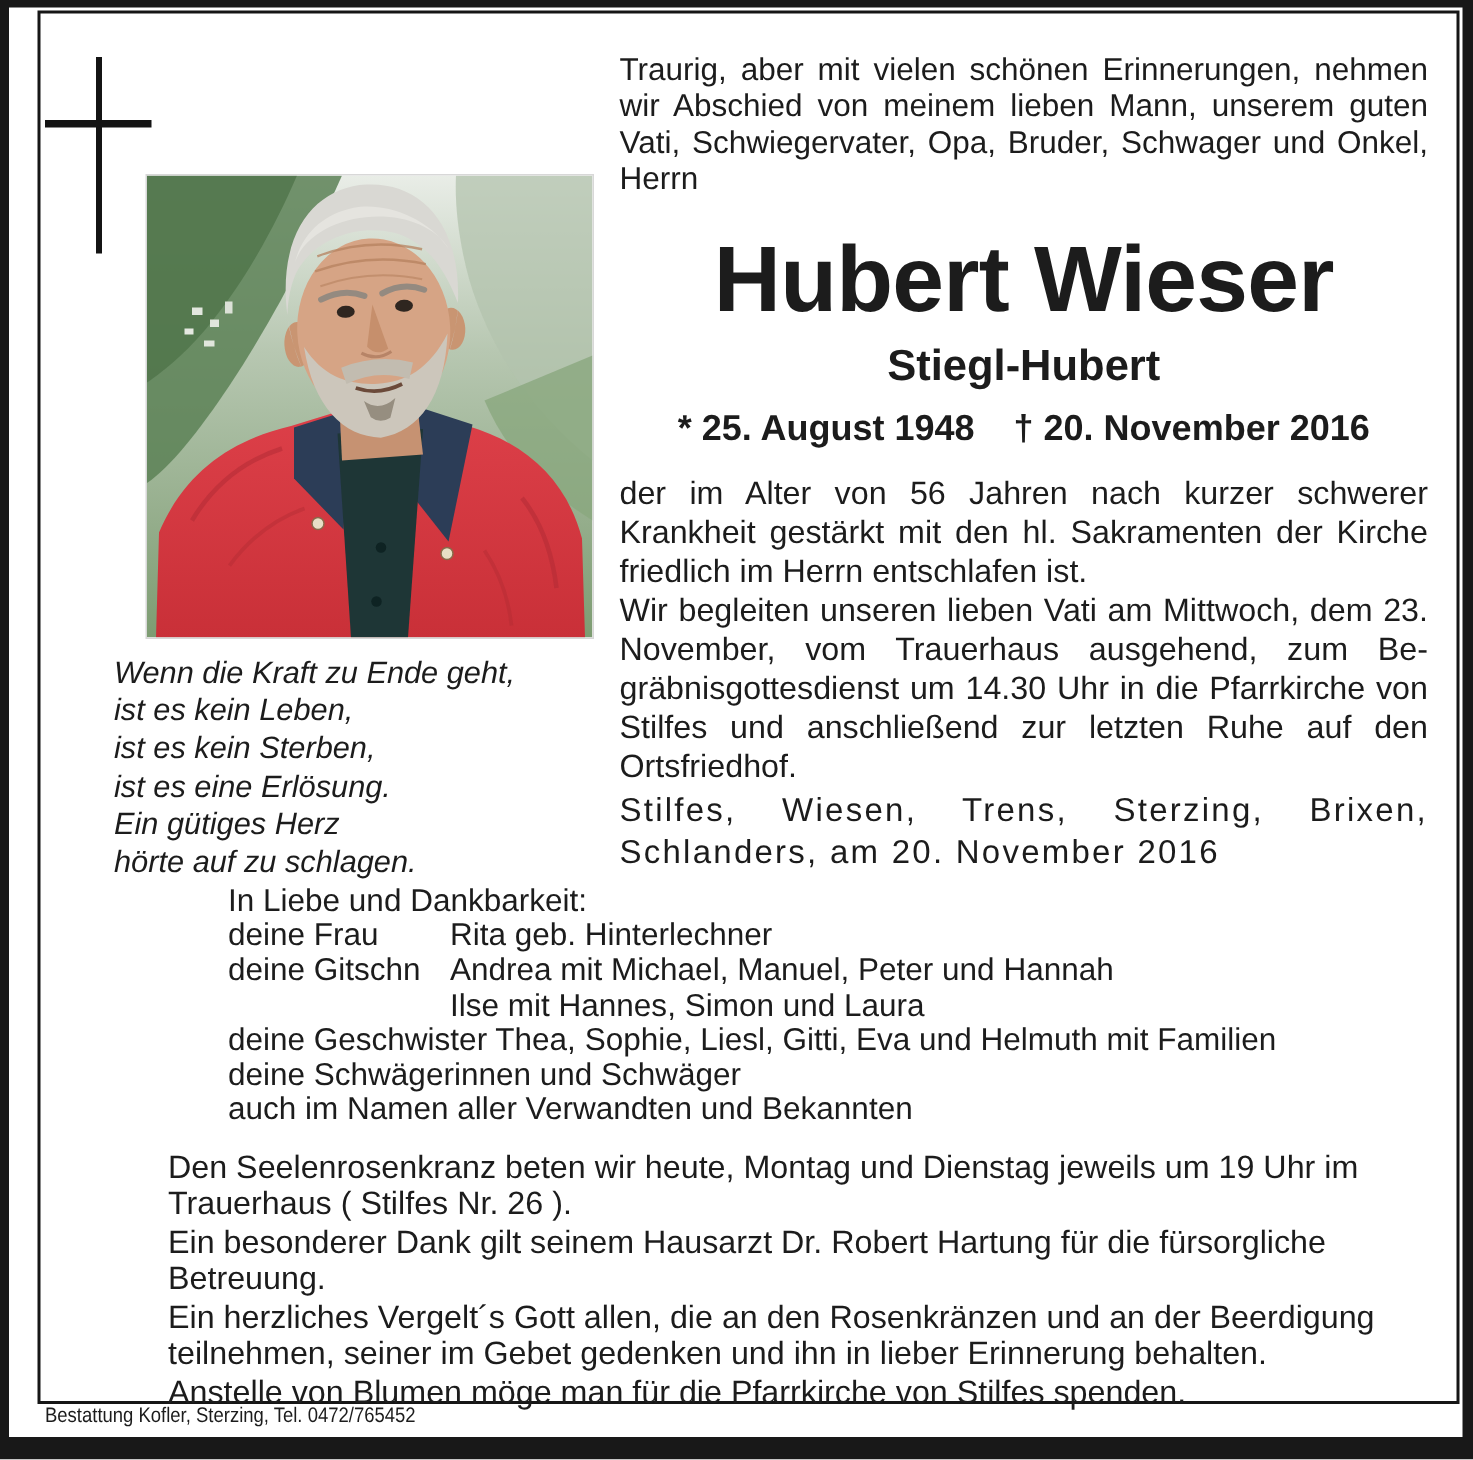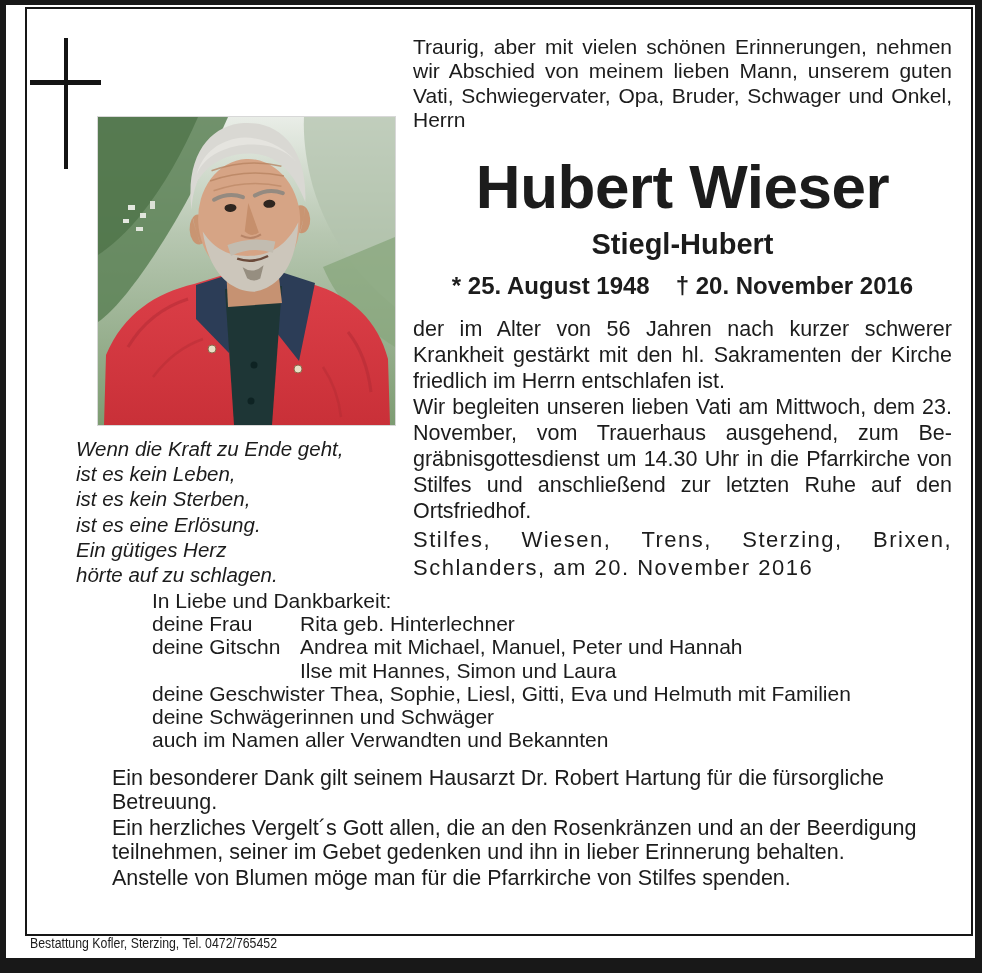--- a/index.html
+++ b/index.html
@@ -148,20 +148,22 @@
         <div class="fam-row"><span class="tab">deine Frau</span><span class="b">Rita</span><span> geb. </span><span class="b">Hinterlechner</span></div>
         <div class="fam-row"><span class="tab">deine Gitschn</span><span class="b">Andrea</span><span> mit </span><span class="b">Michael</span><span>, </span><span class="b">Manuel</span><span>, </span><span class="b">Peter</span><span> und </span><span class="b">Hannah</span></div>
         <div class="fam-row indent"><span class="b">Ilse</span><span> mit </span><span class="b">Hannes</span><span>, </span><span class="b">Simon</span><span> und </span><span class="b">Laura</span></div>
         <div class="fam-row"><span>deine Geschwister </span><span class="b">Thea</span><span>, </span><span class="b">Sophie</span><span>, </span><span class="b">Liesl</span><span>, </span><span class="b">Gitti</span><span>, </span><span class="b">Eva</span><span> und </span><span class="b">Helmuth</span><span> mit Familien</span></div>
         <div class="fam-row"><span>deine Schwägerinnen und Schwäger</span></div>
         <div class="fam-row"><span>auch im Namen aller Verwandten und Bekannten</span></div>
       </div>
   </div>
 
   <div class="announcements" id="announcements">
+      <p>Den Seelenrosenkranz beten wir heute, Montag und Dienstag jeweils um 19 Uhr im
+Trauerhaus ( Stilfes Nr. 26 ).</p>
       <p>Ein besonderer Dank gilt seinem Hausarzt Dr. Robert Hartung für die fürsorgliche
 Betreuung.</p>
       <p>Ein herzliches Vergelt´s Gott allen, die an den Rosenkränzen und an der Beerdigung
 teilnehmen, seiner im Gebet gedenken und ihn in lieber Erinnerung behalten.</p>
       <p>Anstelle von Blumen möge man für die Pfarrkirche von Stilfes spenden.</p>
     </div>
 
   <div class="footer">Bestattung Kofler, Sterzing, Tel. 0472/765452</div>
 </div>
 

